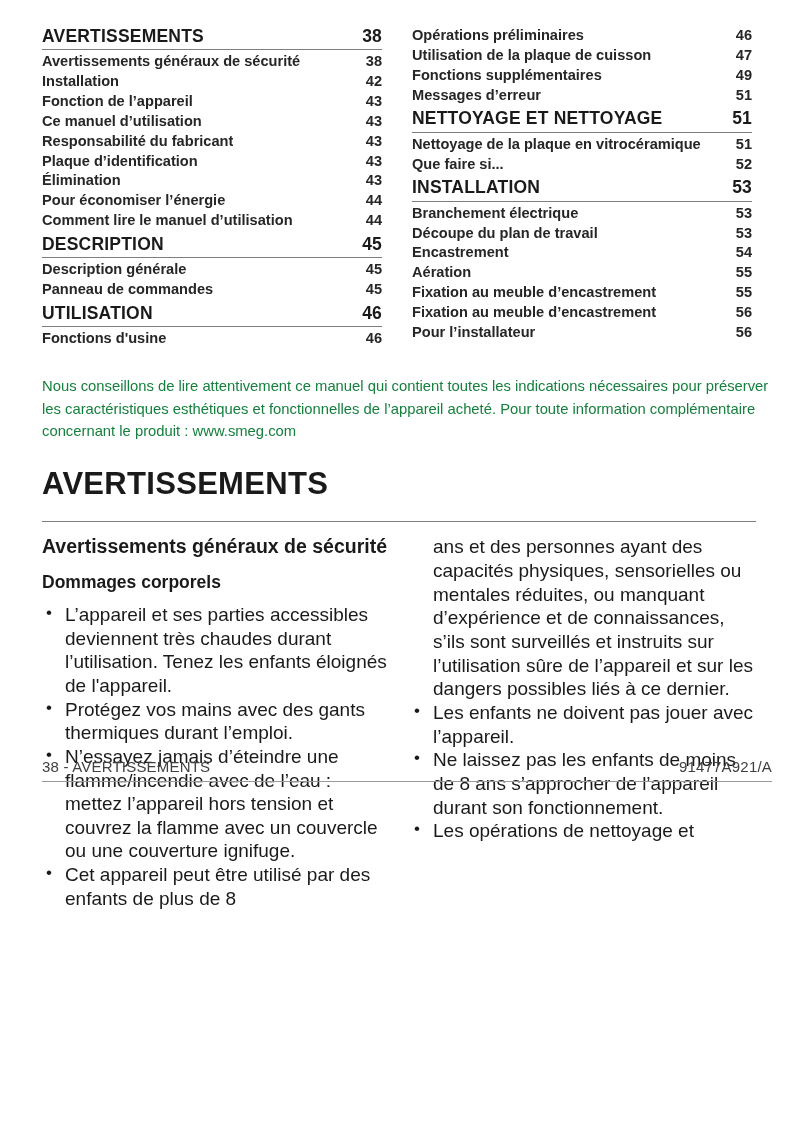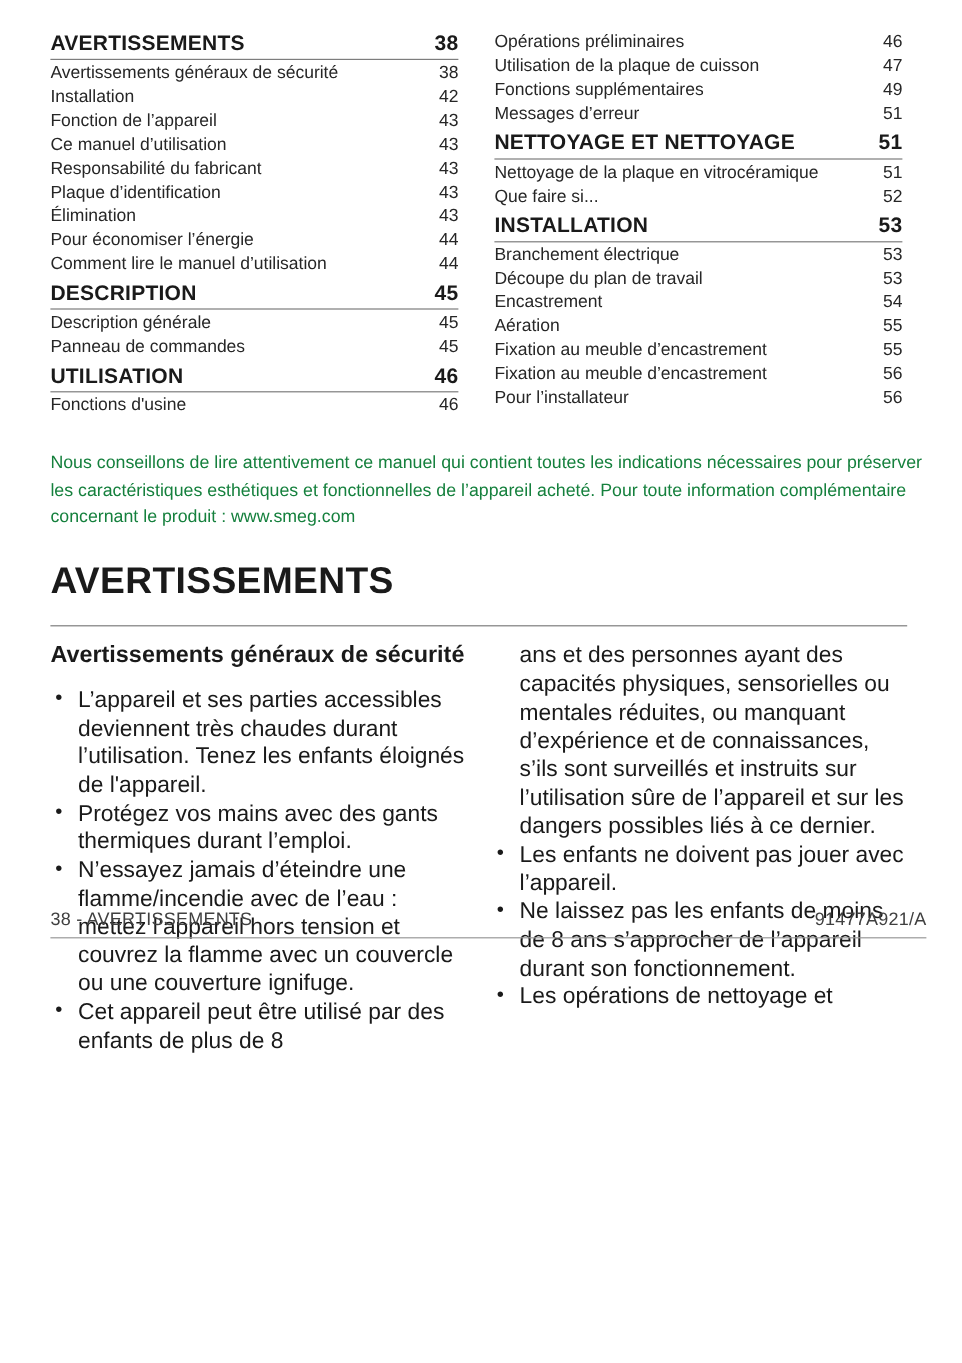--- a/index.html
+++ b/index.html
@@ -56,21 +56,21 @@
     margin: 2px 0 2px 0;
     height: 0;
   }
 
   .toc-entry {
     display: flex;
     justify-content: space-between;
     align-items: flex-start;
     font-size: 14.6px;
     line-height: 1.36;
-    font-weight: normal;
+    font-weight: bold;
     color: #262626;
   }
   .toc-entry .t { white-space: nowrap; overflow: hidden; }
   .toc-entry .p { padding-left: 8px; }
 
   
   .intro {
     margin-top: 26px;
     font-size: 14.8px;
     line-height: 1.52;
@@ -300,20 +300,21 @@
   </div>
 
   <p class="intro">Nous conseillons de lire attentivement ce manuel qui contient toutes les indications nécessaires pour préserver les caractéristiques esthétiques et fonctionnelles de l’appareil acheté. Pour toute information complémentaire concernant le produit : www.smeg.com</p>
 
   <h1 class="main-title">AVERTISSEMENTS</h1>
   <hr class="main-rule">
 
   <div class="body-cols">
     <div class="body-col">
       <h2 class="h2">Avertissements généraux de sécurité</h2>
+      <h3 class="h3">Dommages corporels</h3>
       <ul class="bullets" id="bullets-left">
           <li class="bulleted">L’appareil et ses parties accessibles deviennent très chaudes durant l’utilisation. Tenez les enfants éloignés de l'appareil.</li>
           <li class="bulleted">Protégez vos mains avec des gants thermiques durant l’emploi.</li>
           <li class="bulleted">N’essayez jamais d’éteindre une flamme/incendie avec de l’eau : mettez l’appareil hors tension et couvrez la flamme avec un couvercle ou une couverture ignifuge.</li>
           <li class="bulleted">Cet appareil peut être utilisé par des enfants de plus de 8</li>
         </ul>
     </div>
     <div class="body-col">
       <ul class="bullets" id="bullets-right">
           <li class="cont">ans et des personnes ayant des capacités physiques, sensorielles ou mentales réduites, ou manquant d’expérience et de connaissances, s’ils sont surveillés et instruits sur l’utilisation sûre de l’appareil et sur les dangers possibles liés à ce dernier.</li>

